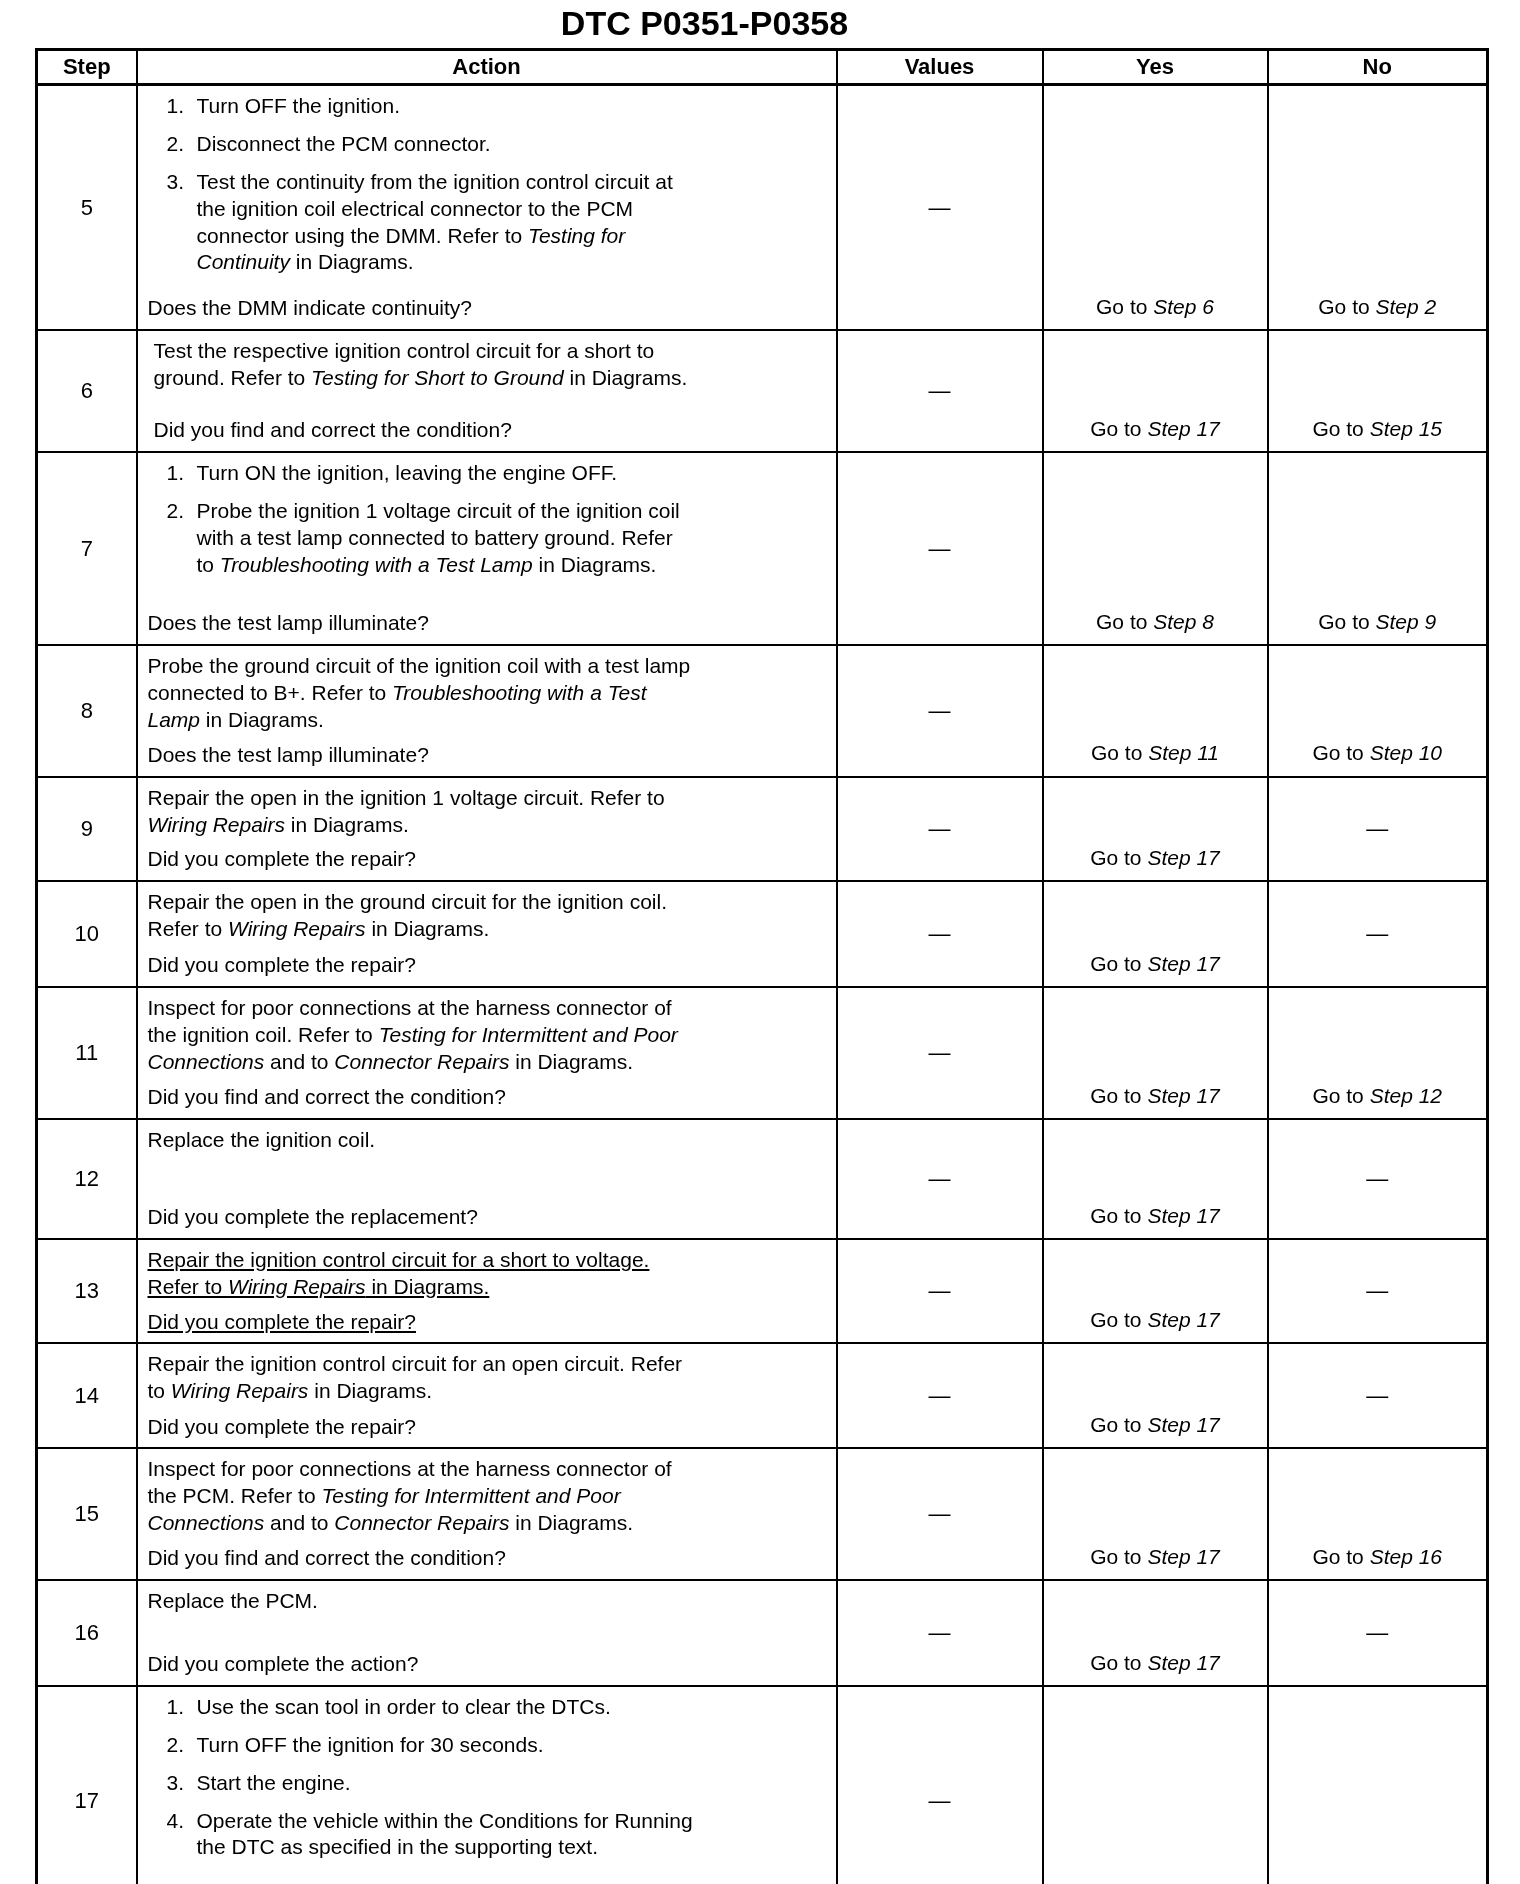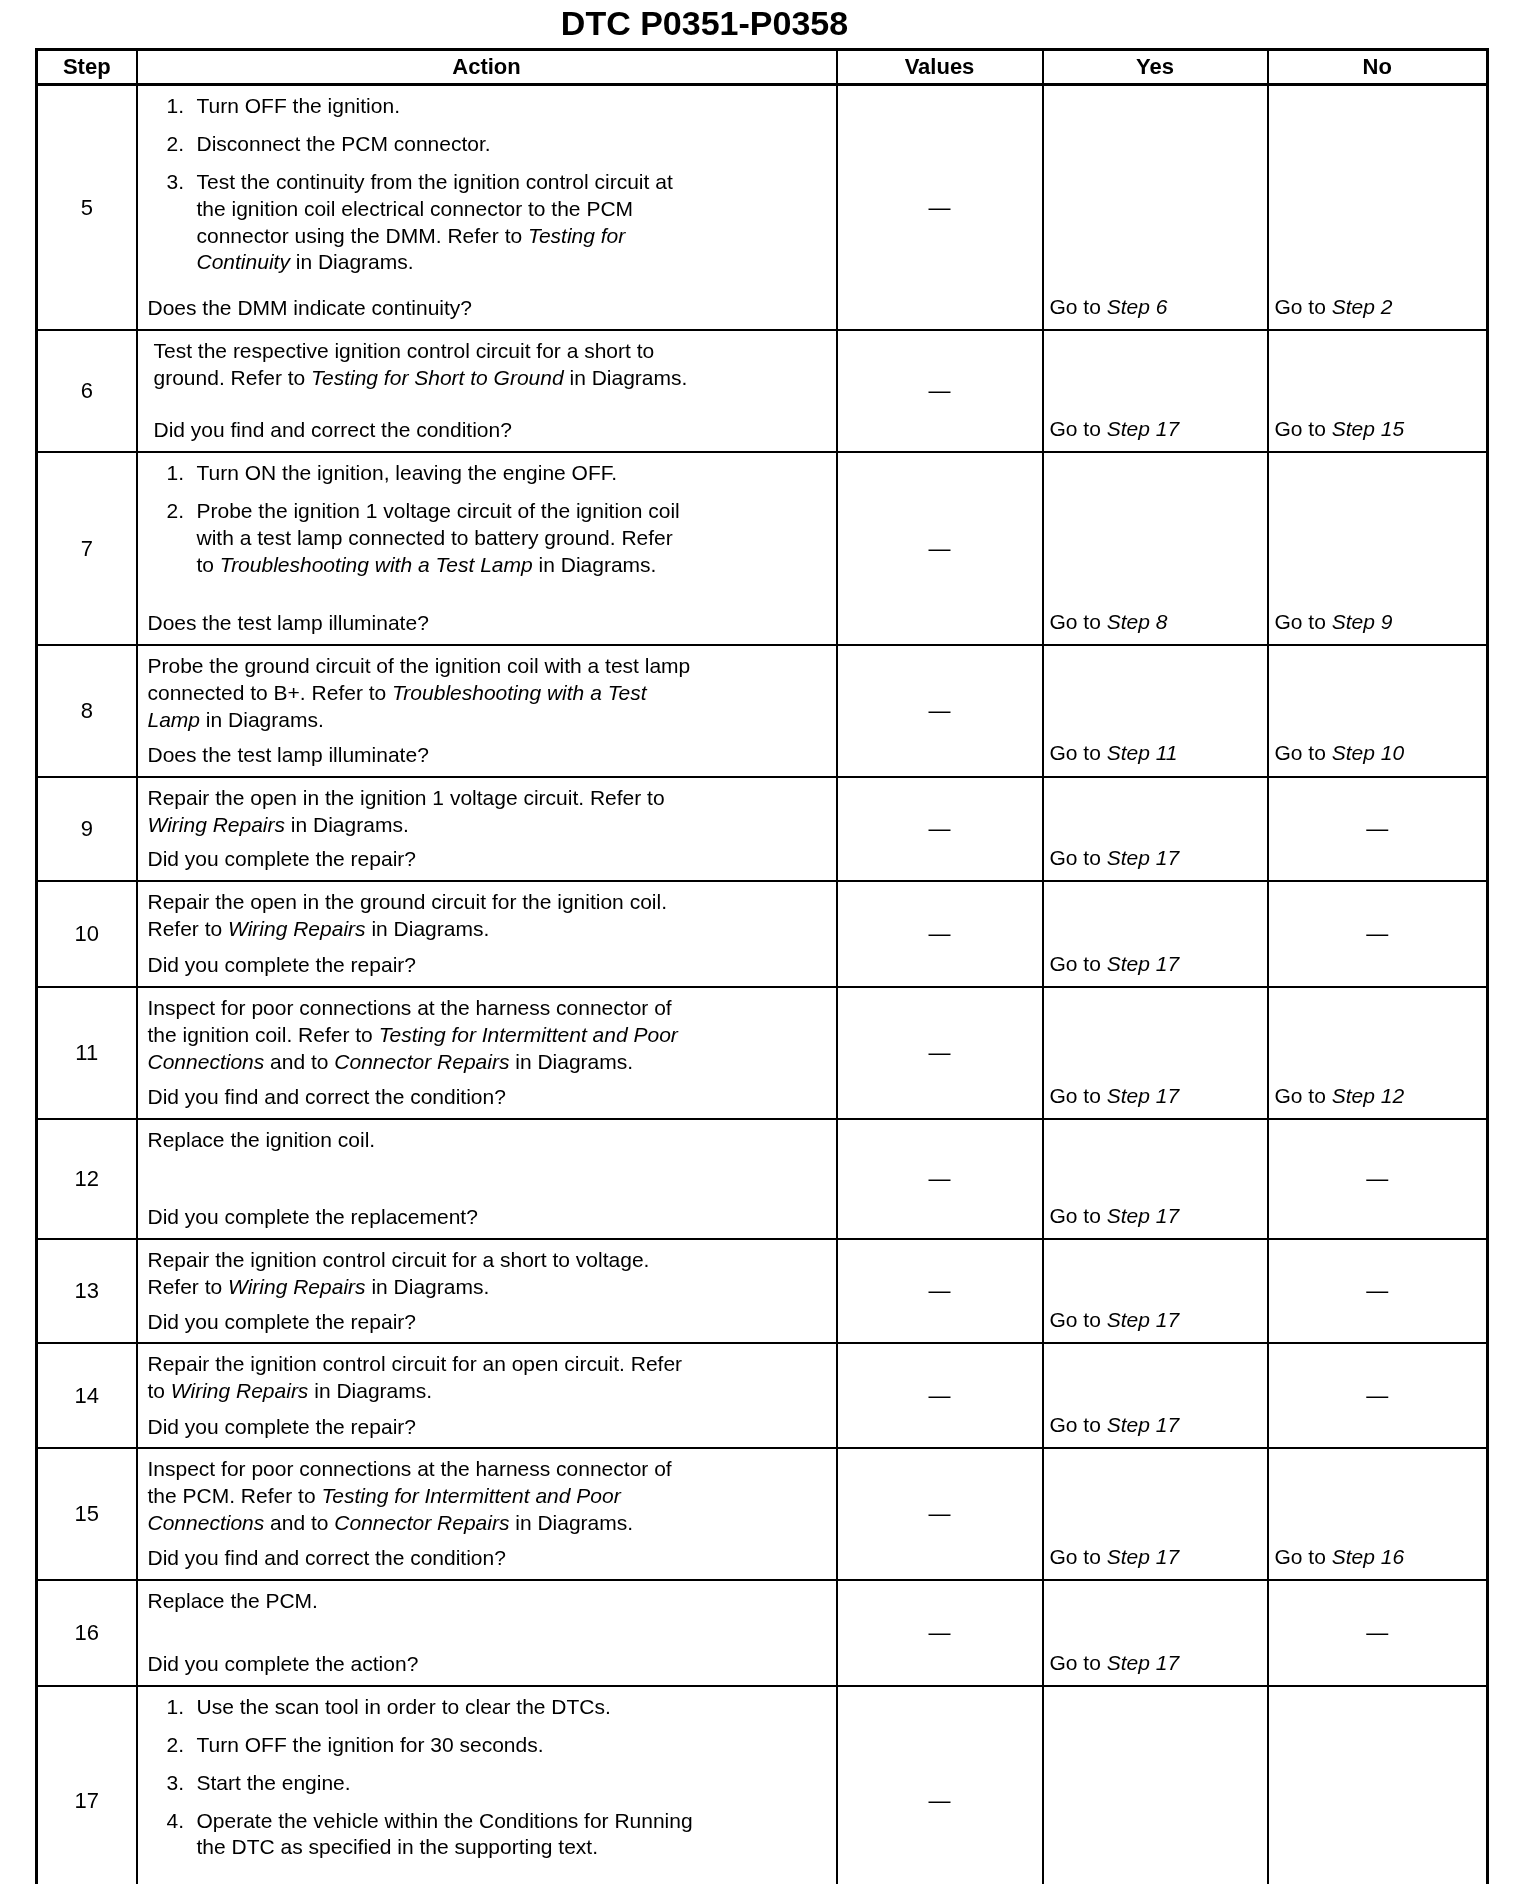--- a/index.html
+++ b/index.html
@@ -22,21 +22,21 @@
   }
   td.step-cell{text-align:center;vertical-align:middle;font-size:22px;}
   td.action-cell{vertical-align:top;padding:7px 12px 7px 10px;font-size:21px;line-height:1.28;}
   .action-wrap{display:flex;flex-direction:column;justify-content:space-between;}
   .num-item{display:flex;margin-bottom:11px;}
   .num{flex:0 0 30px;margin-left:19px;}
   .li-text{flex:1;white-space:pre-line;}
   .para{white-space:pre-line;}
   .question{white-space:pre-line;margin-top:8px;}
   td.dash-cell{vertical-align:middle;text-align:center;font-size:22px;}
-  td.goto-cell{vertical-align:bottom;font-size:21px;line-height:1.25;padding:22px 6px 9px 6px;}
+  td.goto-cell{vertical-align:bottom;text-align:center;font-size:21px;line-height:1.25;padding:22px 6px 9px 6px;}
 </style>
 </head>
 <body>
 
 <div class="title-wrap">
   <h1 class="page-title">DTC P0351-P0358</h1>
 </div>
 
 <table class="dtc">
   <colgroup>
@@ -194,21 +194,21 @@
             <div class="question">Did you complete the replacement?</div>
           </div>
         </td>
         <td class="dash-cell">—</td>
         <td class="goto-cell">Go to <i>Step 17</i></td>
         <td class="dash-cell">—</td>
       </tr>
       <tr>
         <td class="step-cell">13</td>
         <td class="action-cell">
-          <div class="action-wrap" style="min-height: 81px;">
+          <div class="action-wrap" style="min-height: 81px; text-decoration: underline;">
             <div class="action-content">
               <div class="para">Repair the ignition control circuit for a short to voltage.
 Refer to <i>Wiring Repairs</i> in Diagrams.</div>
             </div>
             <div class="question">Did you complete the repair?</div>
           </div>
         </td>
         <td class="dash-cell">—</td>
         <td class="goto-cell">Go to <i>Step 17</i></td>
         <td class="dash-cell">—</td>

